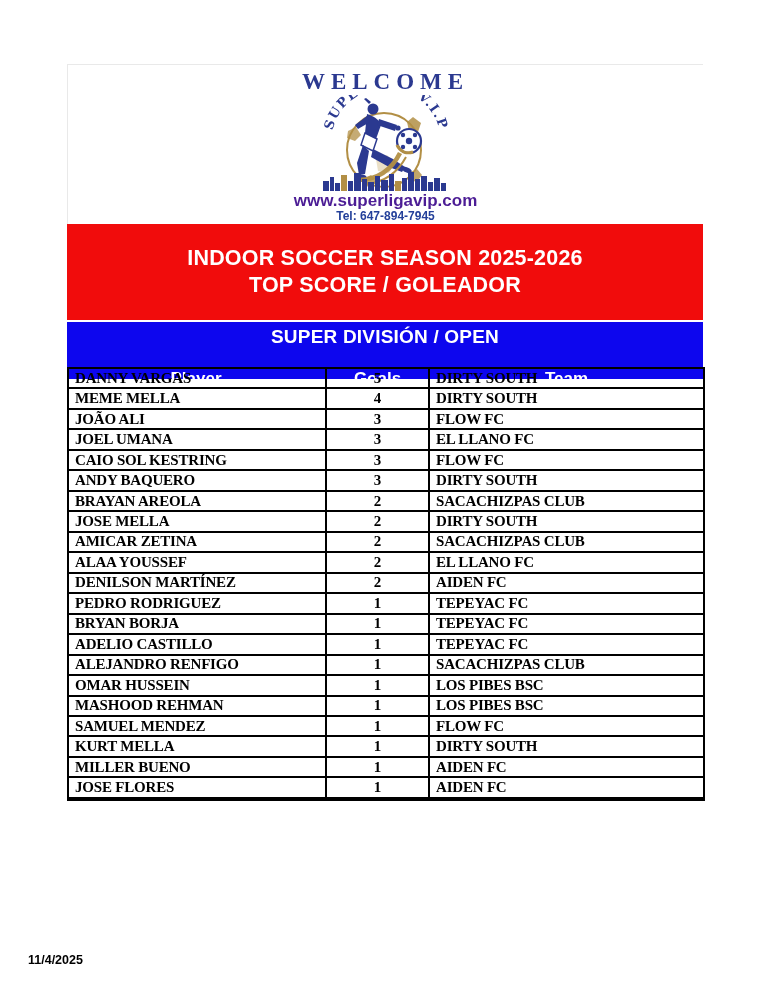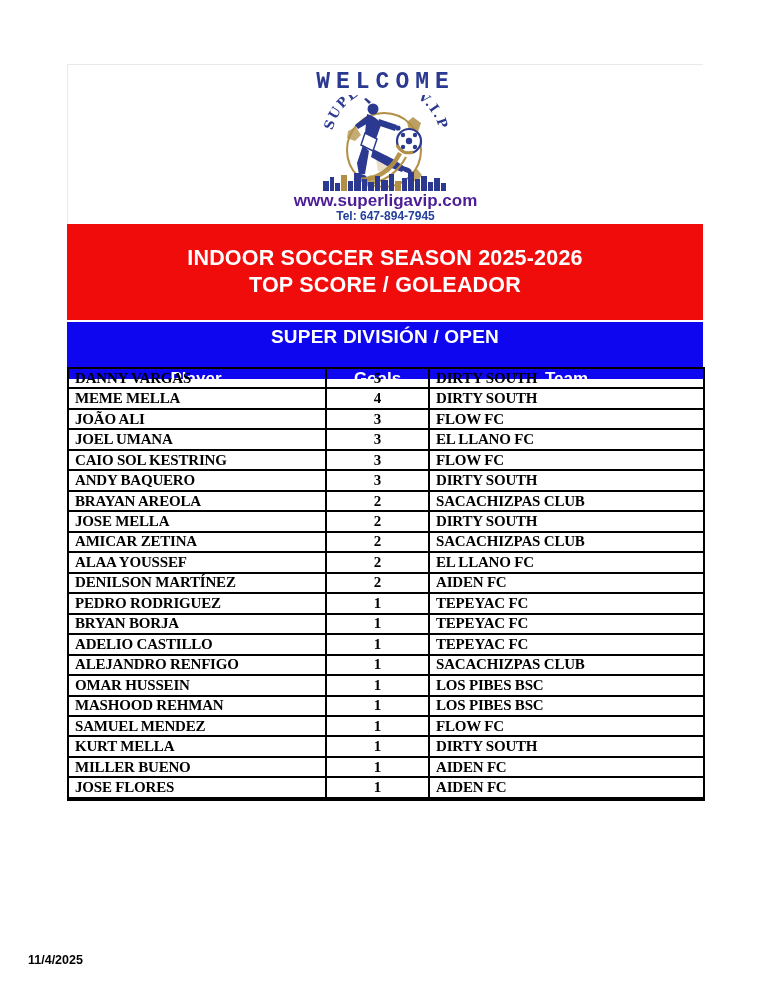--- a/index.html
+++ b/index.html
@@ -17,21 +17,21 @@
     font-family:"Liberation Sans", sans-serif;
   }
   
   .logo-cell{
     position:absolute;left:67px;top:64px;width:636px;height:160px;
     border-top:1px solid #e9e9e9;border-left:1px solid #e9e9e9;
     display:flex;flex-direction:column;align-items:center;background:#fff;
   }
   .welcome{
     margin-top:4px;
-    font-family:Liberation Mono, monospace;font-weight:bold;font-size:23px;
+    font-family:Liberation Serif, serif;font-weight:bold;font-size:23px;
     letter-spacing:6px;color:var(--logo-navy);line-height:26px;
   }
   .emblem{width:132px;height:96px;display:block;}
   .emblem .navy{fill:var(--logo-navy);}
   .emblem .gold{fill:var(--logo-gold);}
   .emblem .goldstroke{stroke:var(--logo-gold);fill:none;}
   .website{
     margin-top:1px;font-size:17px;font-weight:bold;color:#4c1d95;line-height:18px;
   }
   .phone{

